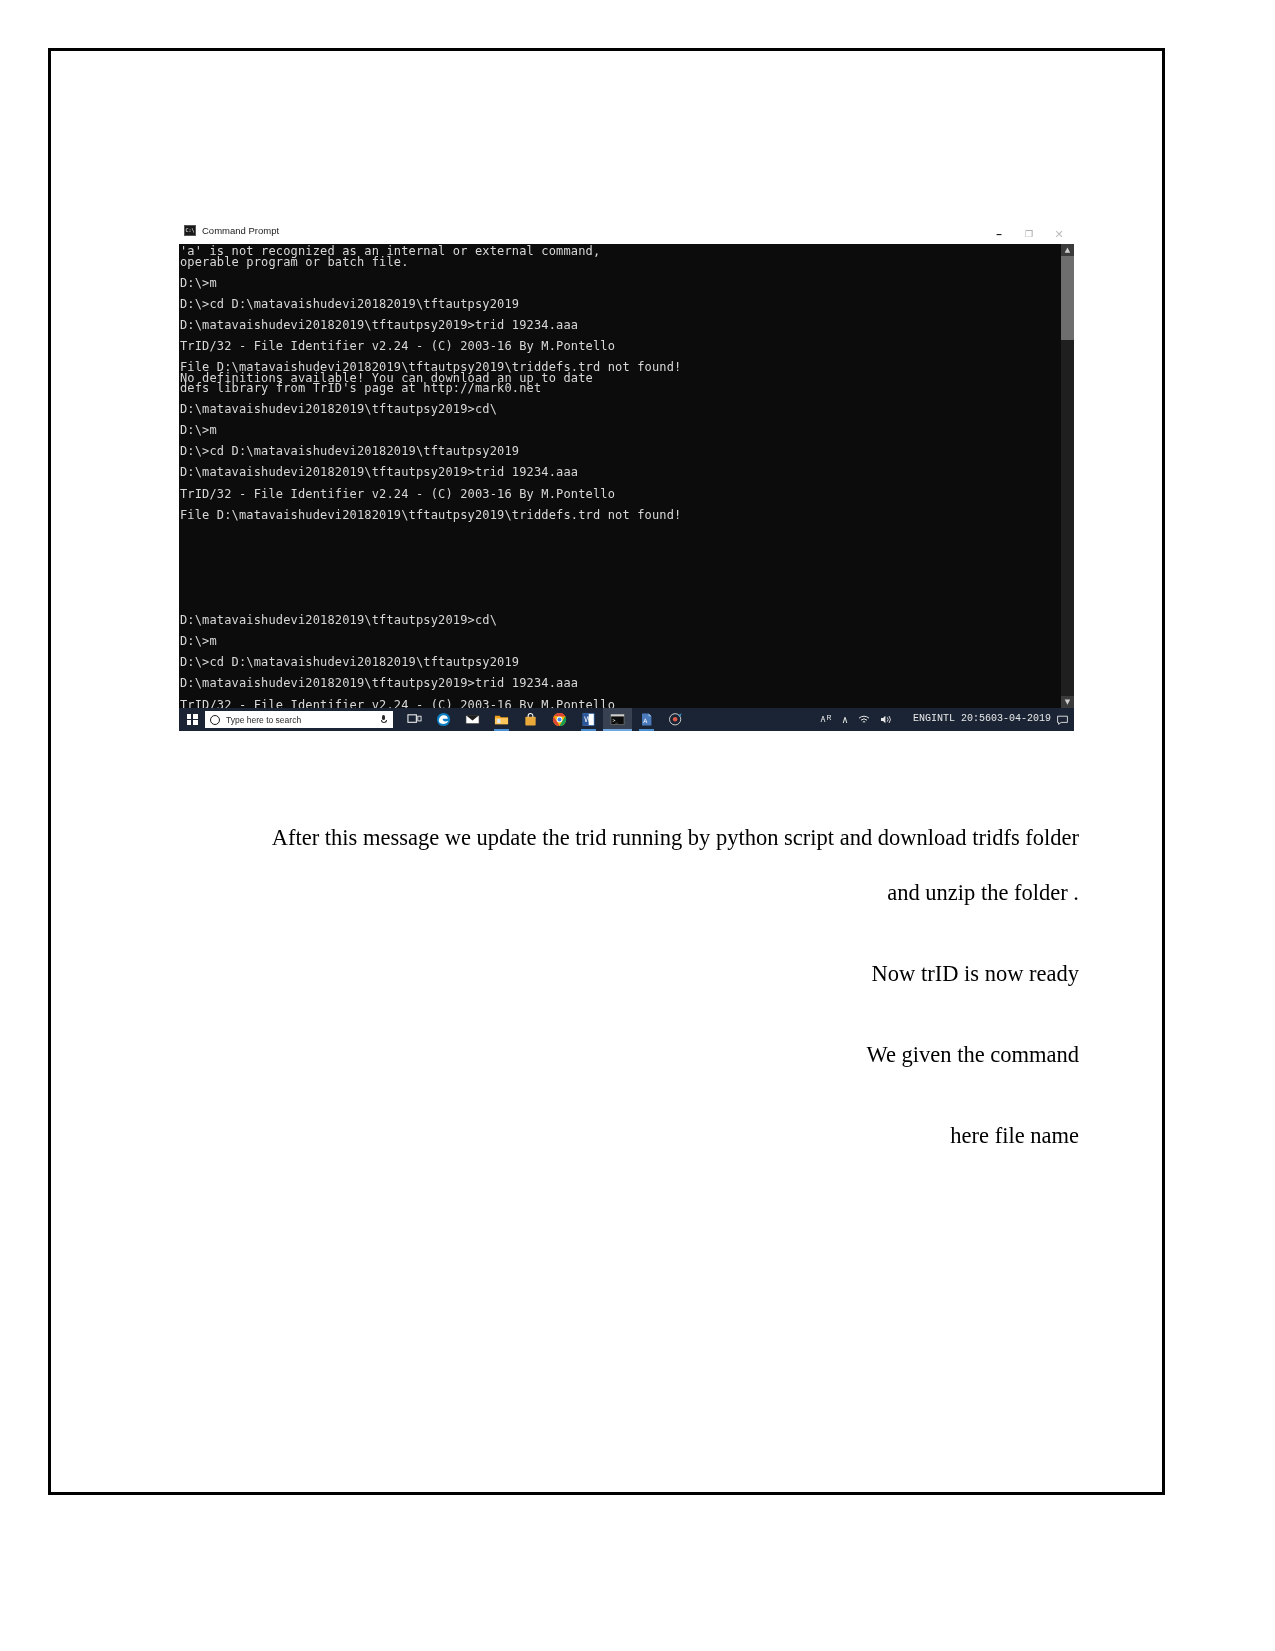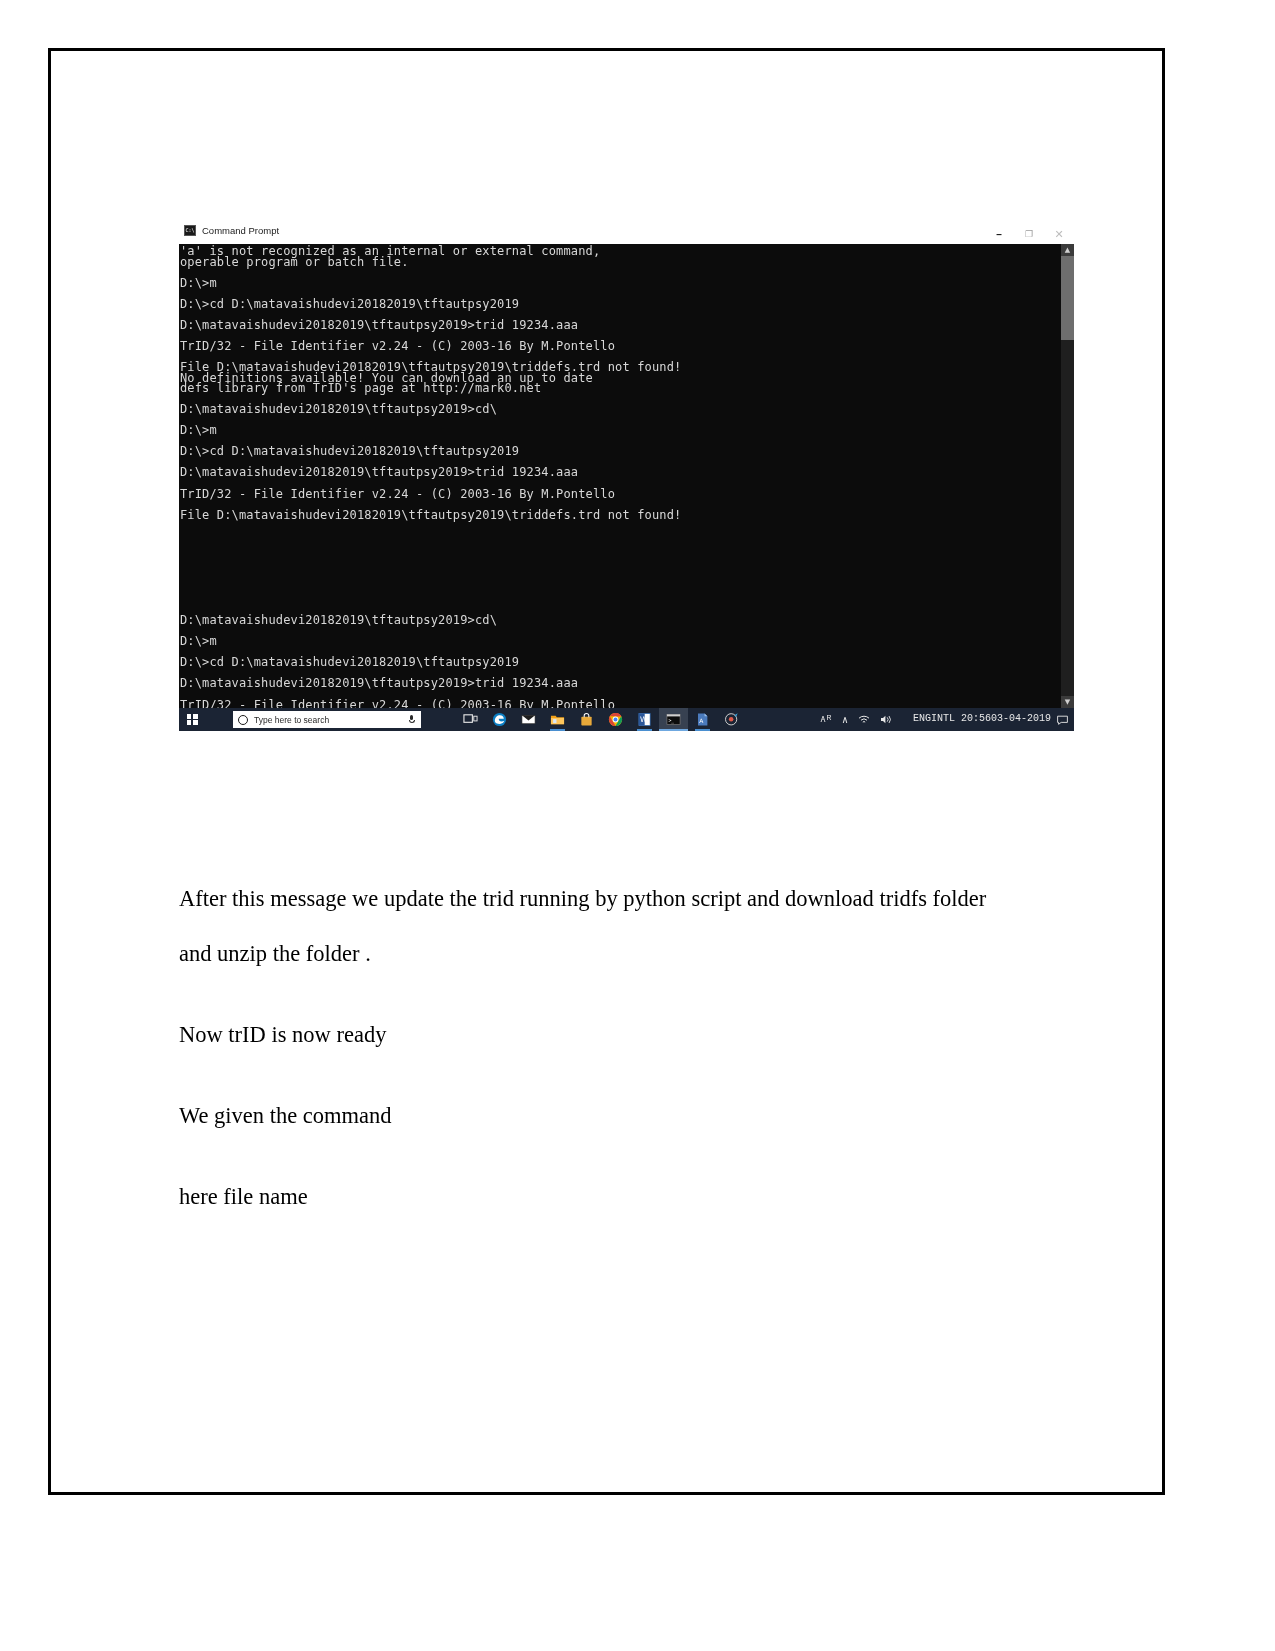--- a/index.html
+++ b/index.html
@@ -149,21 +149,20 @@
     background: #6e6e6e;
   }
 
   
   .taskbar {
     position: relative;
     height: 23px;
     background: #1b2434;
     display: flex;
     align-items: center;
-    gap: 28px;
   }
   .start-btn {
     width: 26px;
     height: 23px;
     display: flex;
     align-items: center;
     justify-content: center;
     flex: 0 0 auto;
   }
   .win-logo {
@@ -293,22 +292,23 @@
     height: 23px;
     display: flex;
     align-items: center;
     justify-content: center;
   }
 
   
   .doc-body {
     position: absolute;
     left: 128px;
-    top: 820px;
+    top: 759px;
     width: 900px;
+    text-align: right;
   }
   .doc-p {
     font-family: "Liberation Serif", serif;
     font-size: 22.5px;
     color: #000000;
     line-height: 55px;
     margin: 0;
     white-space: pre-wrap;
   }
   .doc-p.gap { margin-top: 26px; }

